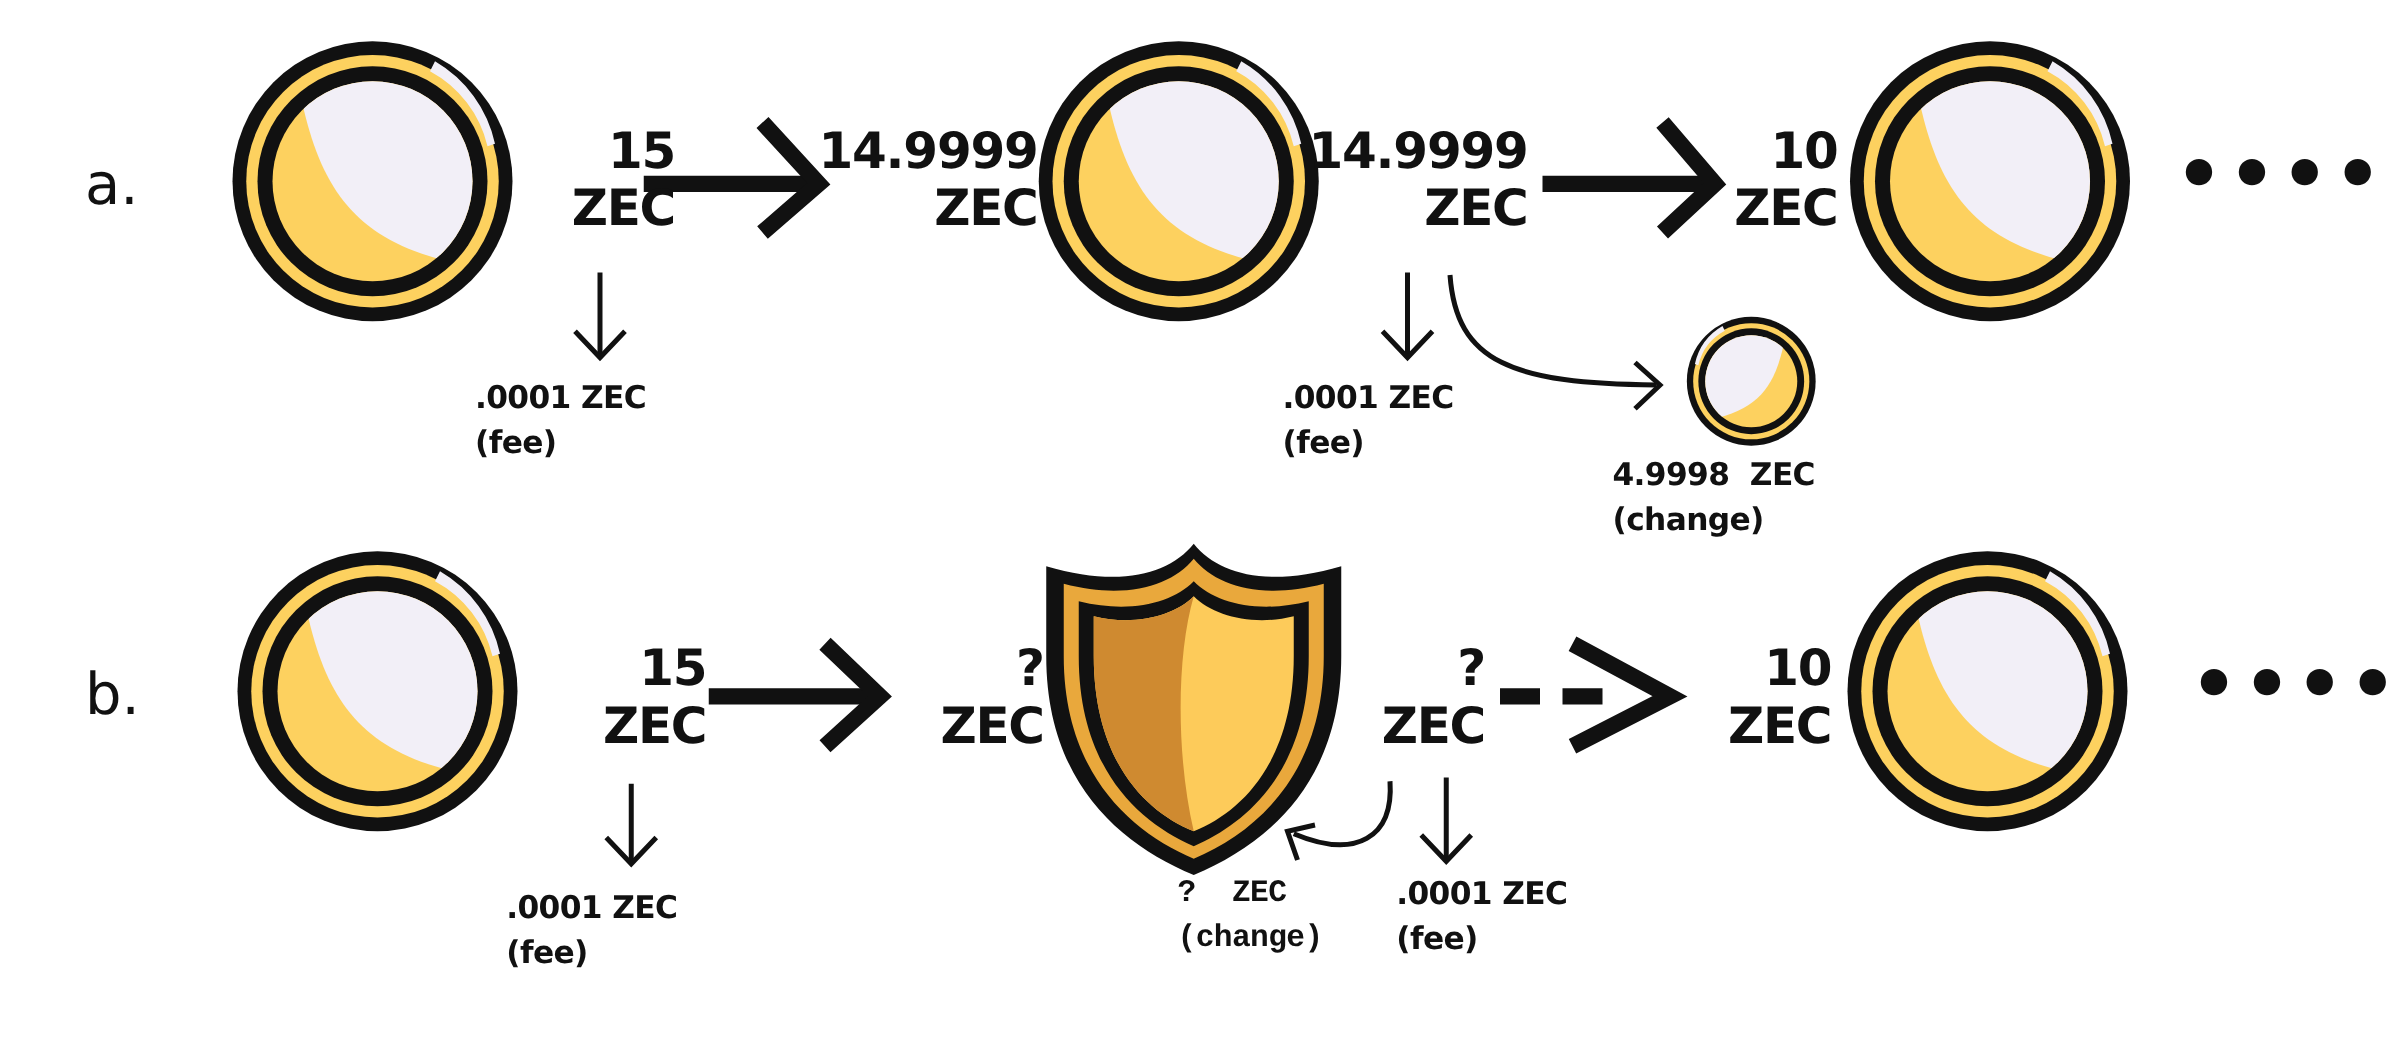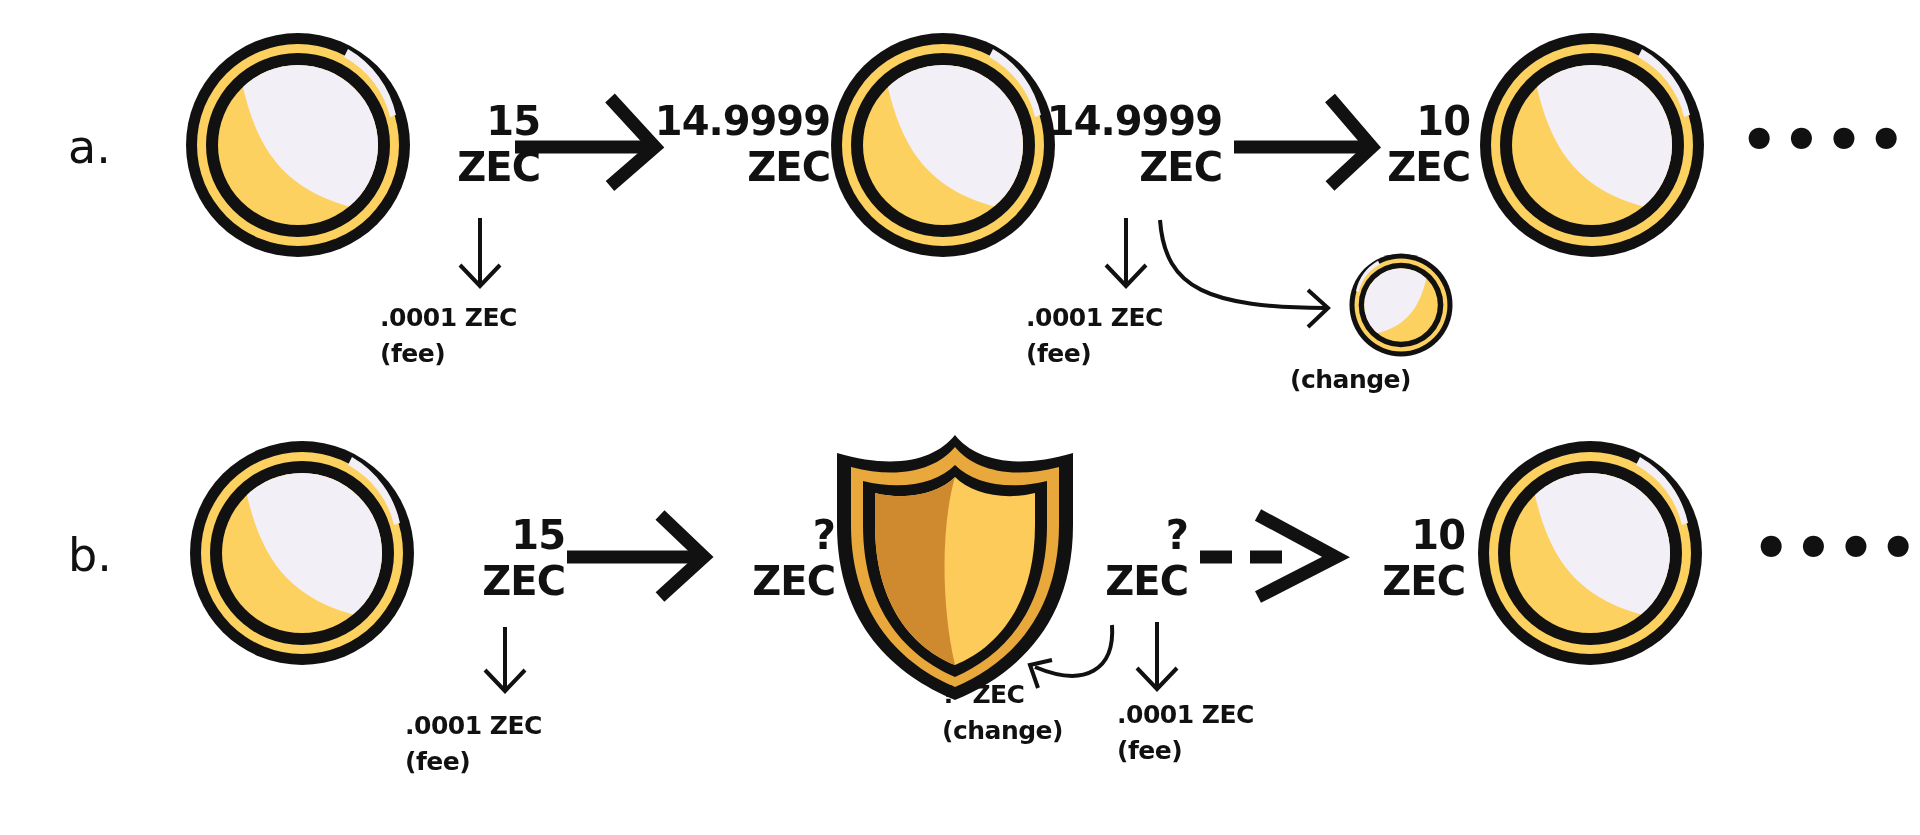--- a/index.html
+++ b/index.html
@@ -127,20 +127,21 @@
   <div>.0001 ZEC</div>
   <div>(fee)</div>
 </div>
 
 <div class="abs amt" style="left:1370px; top:98px; width:100px;">
   <div>10</div>
   <div>ZEC</div>
 </div>
 
 <div class="abs small" style="left:1290px; top:362px; width:225px;">
+  <div style="white-space:pre;">4.9998  ZEC</div>
   <div>(change)</div>
 </div>
 
 <div class="abs dots" style="left:1740px; top:110px;">••••</div>
 
 <div class="abs row-label" style="left:68px; top:528px;">b.</div>
 
 <div class="abs amt" style="left:445px; top:512px; width:120px;">
   <div>15</div>
   <div>ZEC</div>
@@ -153,21 +154,21 @@
 <div class="abs amt" style="left:725px; top:512px; width:110px;">
   <div>?</div>
   <div>ZEC</div>
 </div>
 
 <div class="abs amt" style="left:1078px; top:512px; width:110px;">
   <div>?</div>
   <div>ZEC</div>
 </div>
 
-<div class="abs small" style="left:942px; top:677px; width:160px;">
+<div class="abs small" style="left:942px; top:697px; width:160px;font-family:Liberation Mono, monospace;">
   <div style="white-space:pre;">?  ZEC</div>
   <div>(change)</div>
 </div>
 <div class="abs small" style="left:1117px; top:697px; width:190px;">
   <div>.0001 ZEC</div>
   <div>(fee)</div>
 </div>
 
 <div class="abs amt" style="left:1355px; top:512px; width:110px;">
   <div>10</div>

